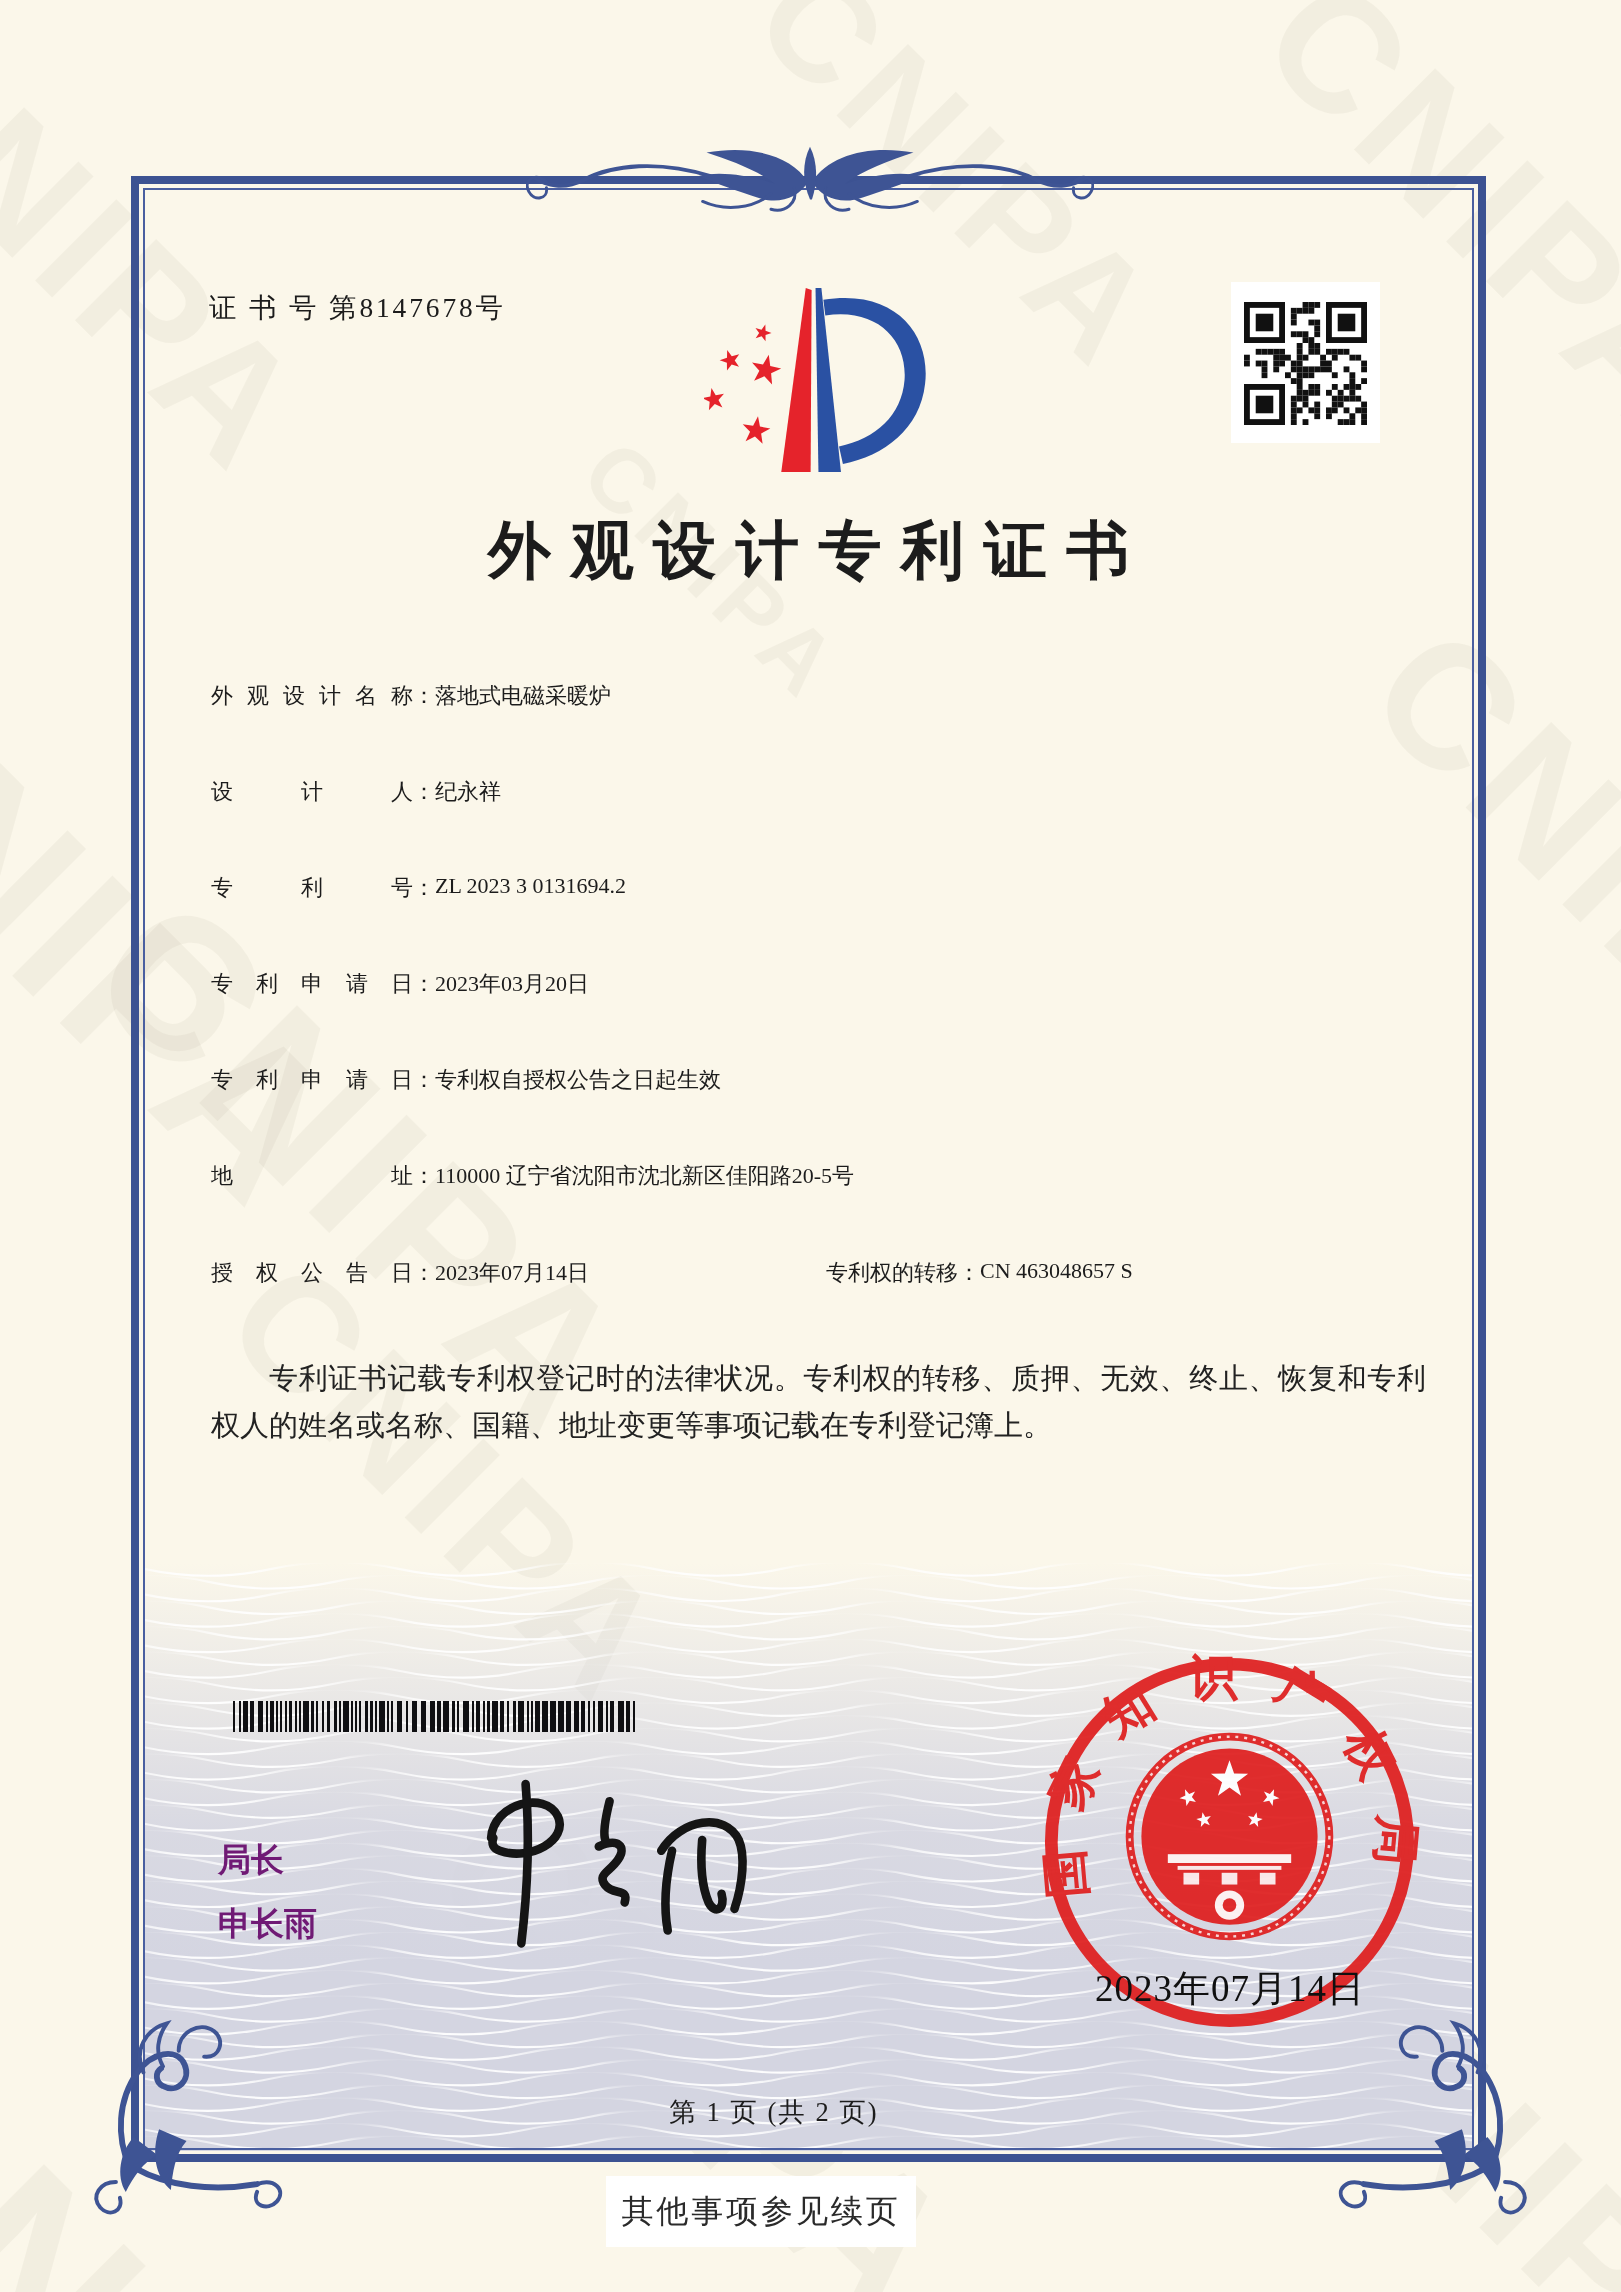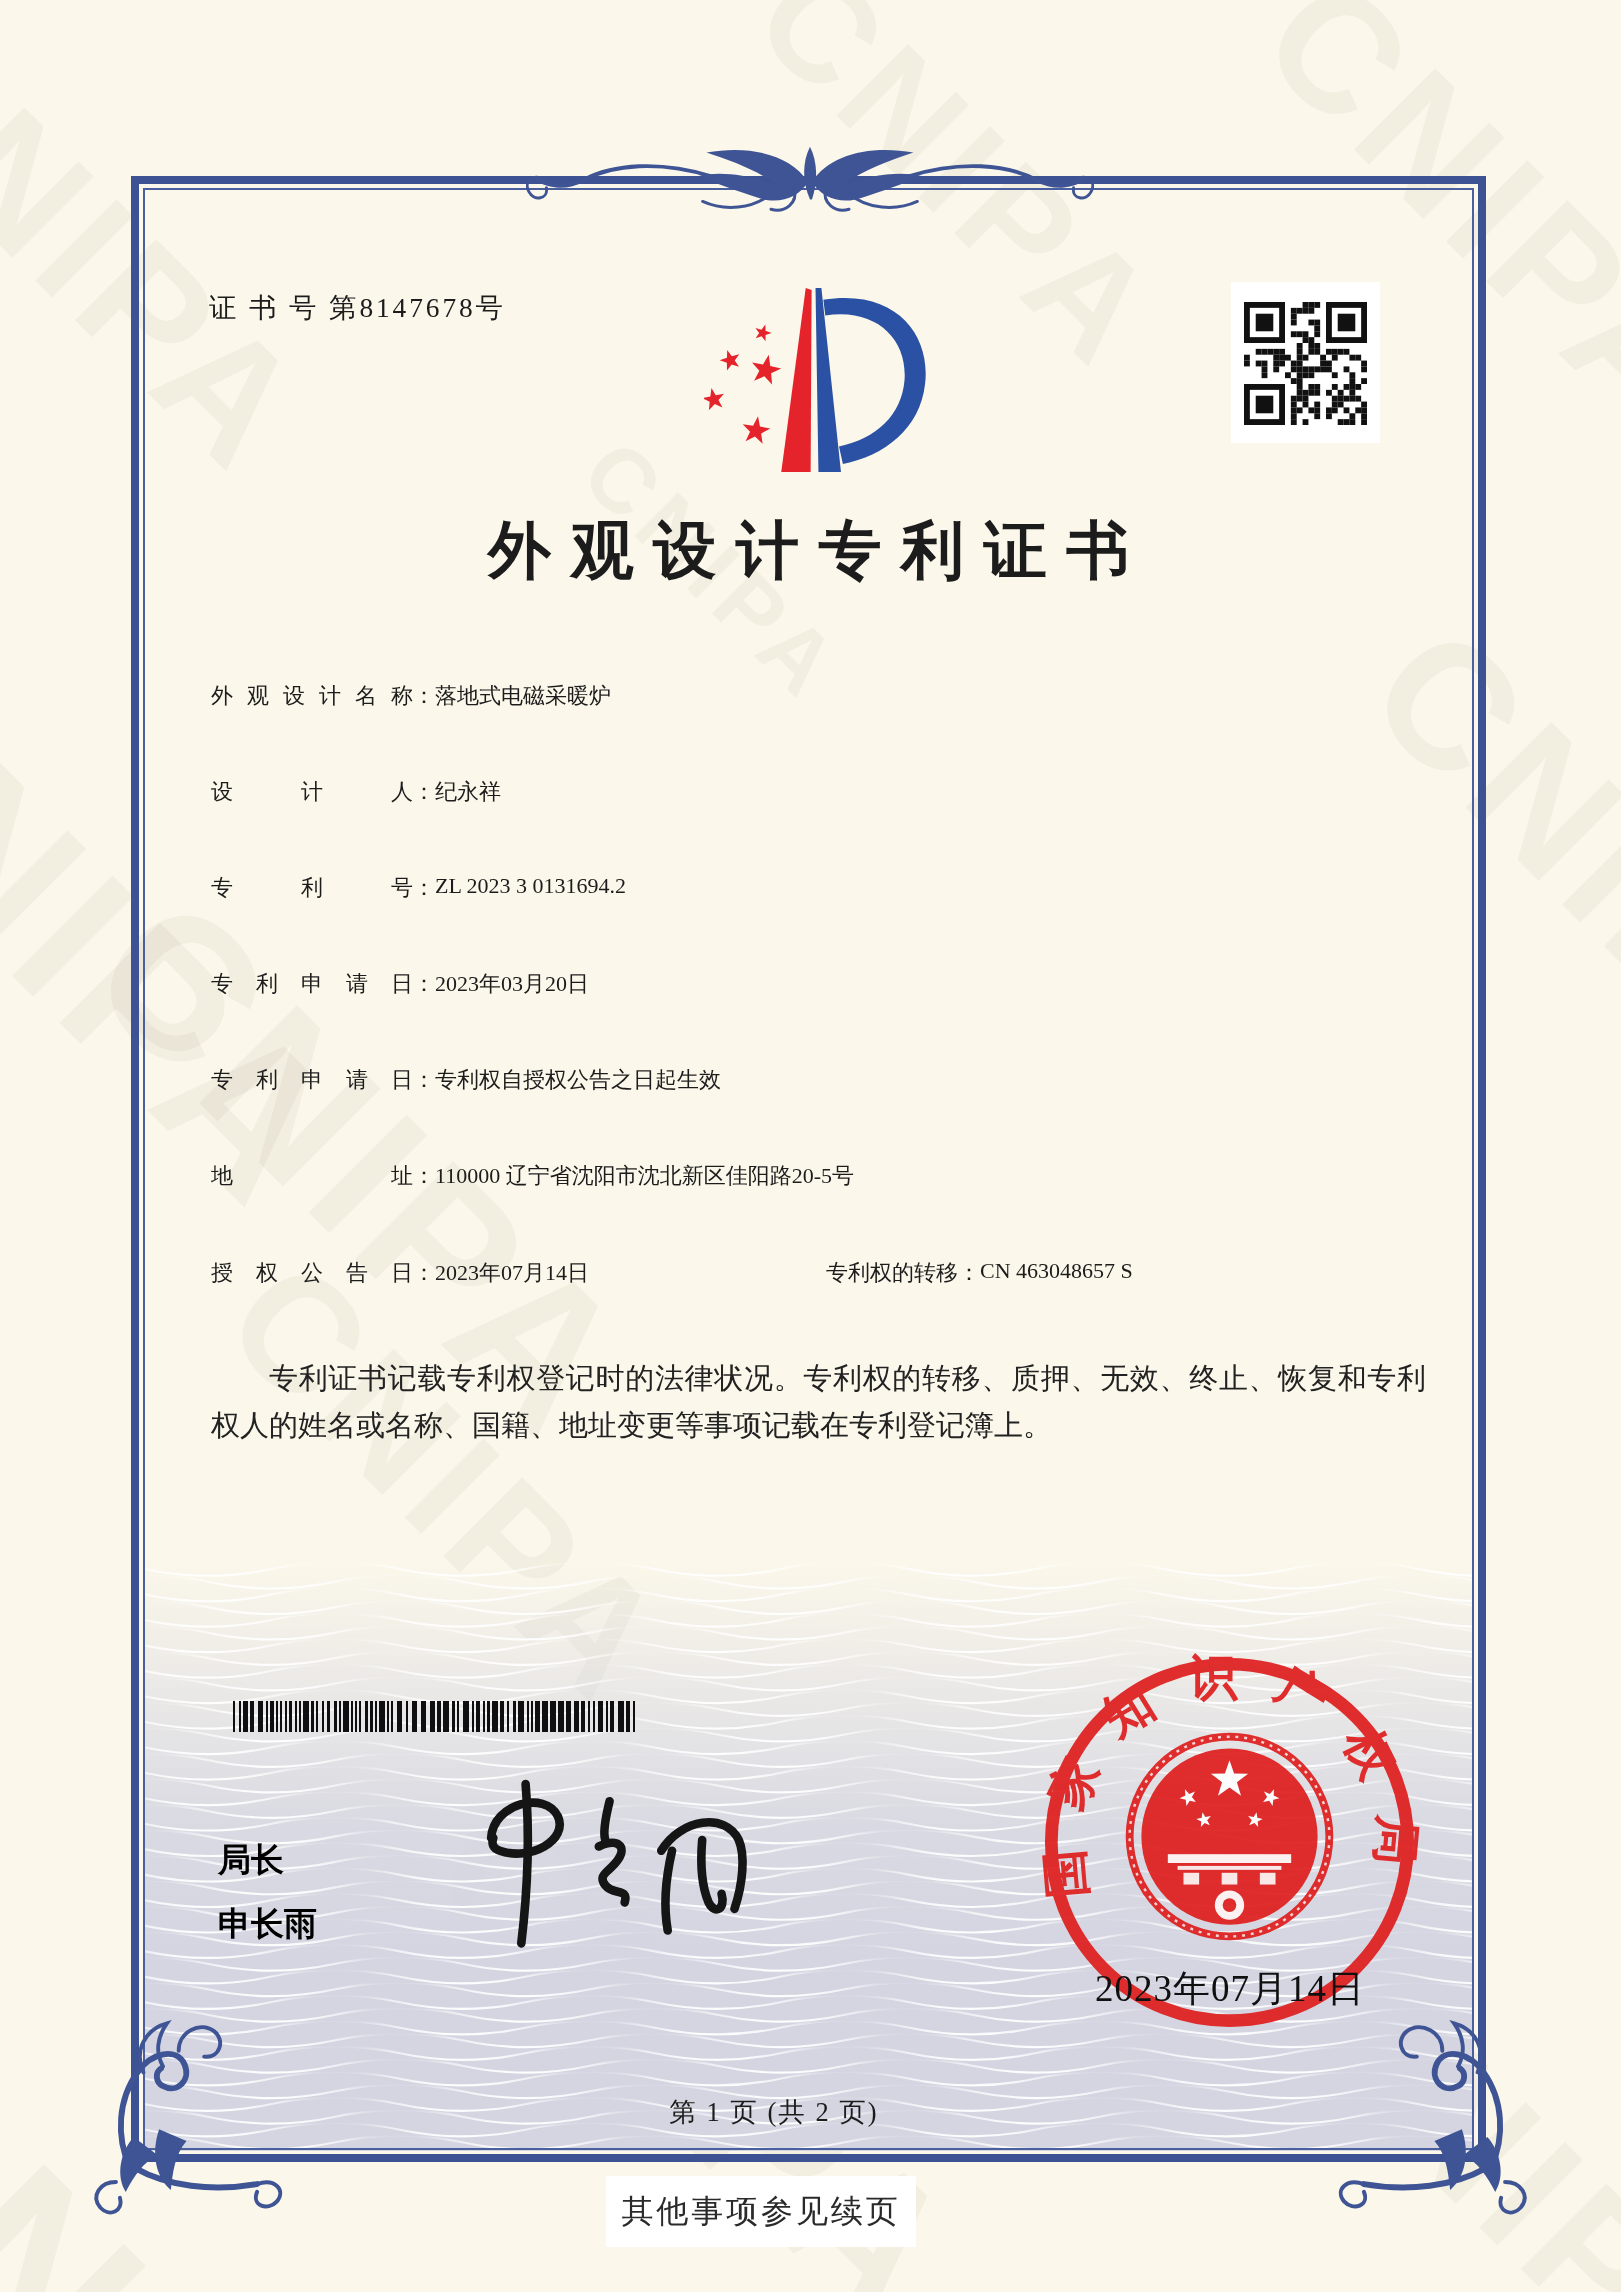--- a/index.html
+++ b/index.html
@@ -40,21 +40,21 @@
   .lbl{display:inline-block; width:202px; text-align:justify; text-align-last:justify; vertical-align:top;}
   .lbl-plain{display:inline-block; vertical-align:top;}
   .val{display:inline-block; vertical-align:top;}
   .paras{position:absolute; left:211px; top:1355px; width:1215px; z-index:6;
          font-size:29px; line-height:47px; text-align:justify; color:#222;}
   .paras p{margin:0 0 13.7px 0; text-indent:2em;}
   .barcode{position:absolute; left:233px; top:1701px; width:412px; height:31px; z-index:7; font-size:0;}
   .barcode i{display:inline-block; height:31px; background:#0f0f12;}
   .barcode u{display:inline-block; height:31px;}
   .officer{position:absolute; left:218px; z-index:7; font-family:"Liberation Sans","DejaVu Sans",sans-serif;
-           font-weight:700; font-size:33px; color:#000000;}
+           font-weight:700; font-size:33px; color:#701a75;}
   .sig{position:absolute; left:461px; top:1770px; z-index:7;}
   .seal{position:absolute; left:1019px; top:1629px; z-index:8;}
   .seal-date{position:absolute; left:1034px; top:1964px; width:392px; text-align:center;
              font-size:37px; color:#101010; z-index:9; letter-spacing:1px;}
   .pageinfo{position:absolute; left:127px; top:2094px; width:1294px; text-align:center;
             font-size:26.5px; z-index:6; letter-spacing:2px;}
   .contnote{position:absolute; left:606px; top:2176px; width:310px; height:71px; background:#ffffff;
             z-index:6; display:flex; align-items:center; justify-content:center;
             font-size:32px; letter-spacing:2.9px; color:#2a2a2a;}
   .qrbox{position:absolute; left:1231px; top:282px; width:149px; height:161px; background:#ffffff; z-index:6;}

